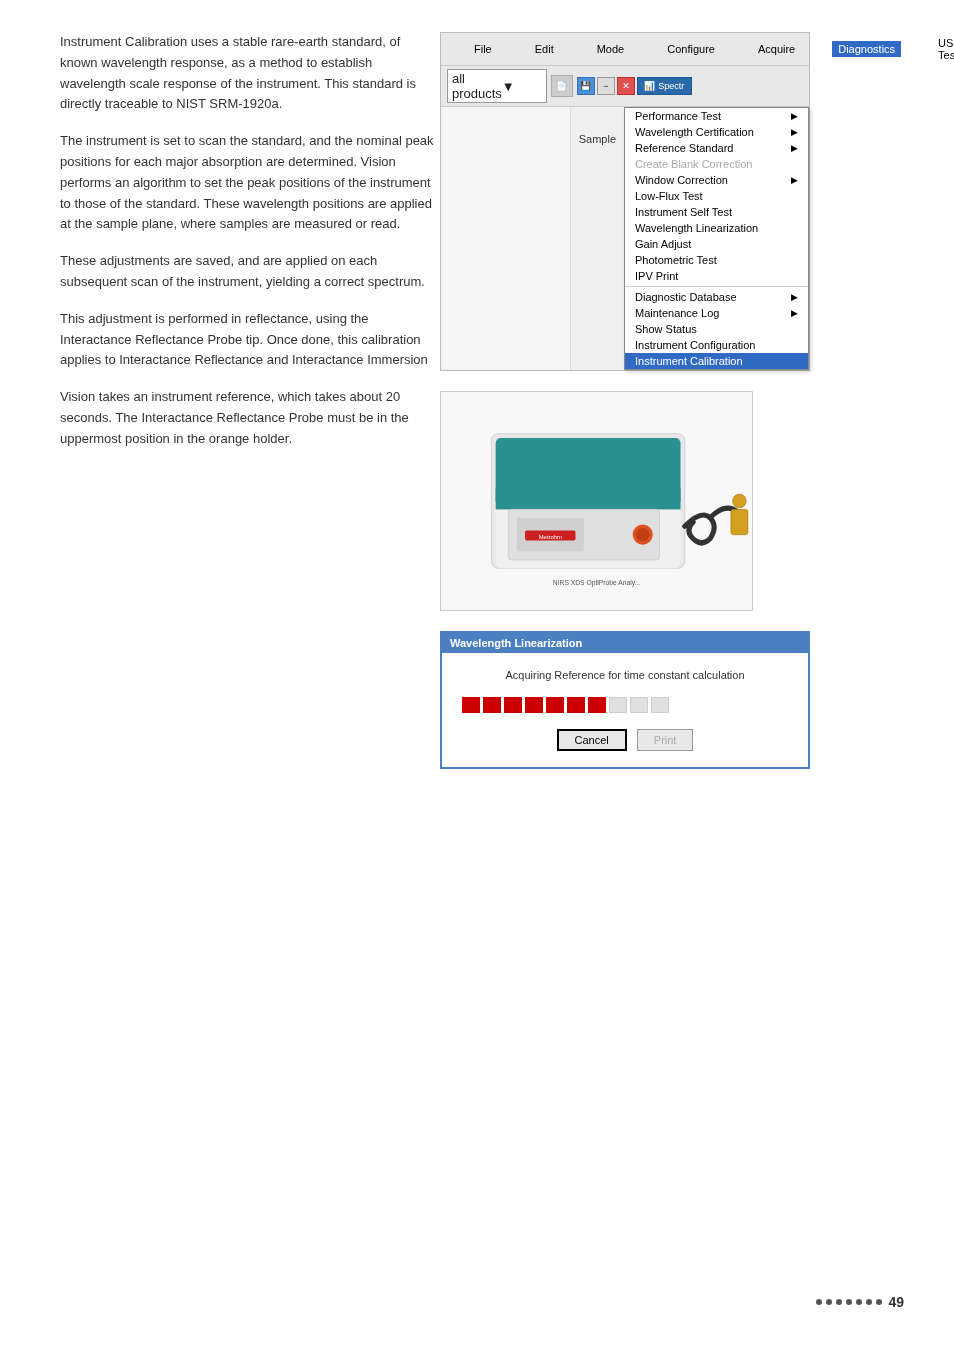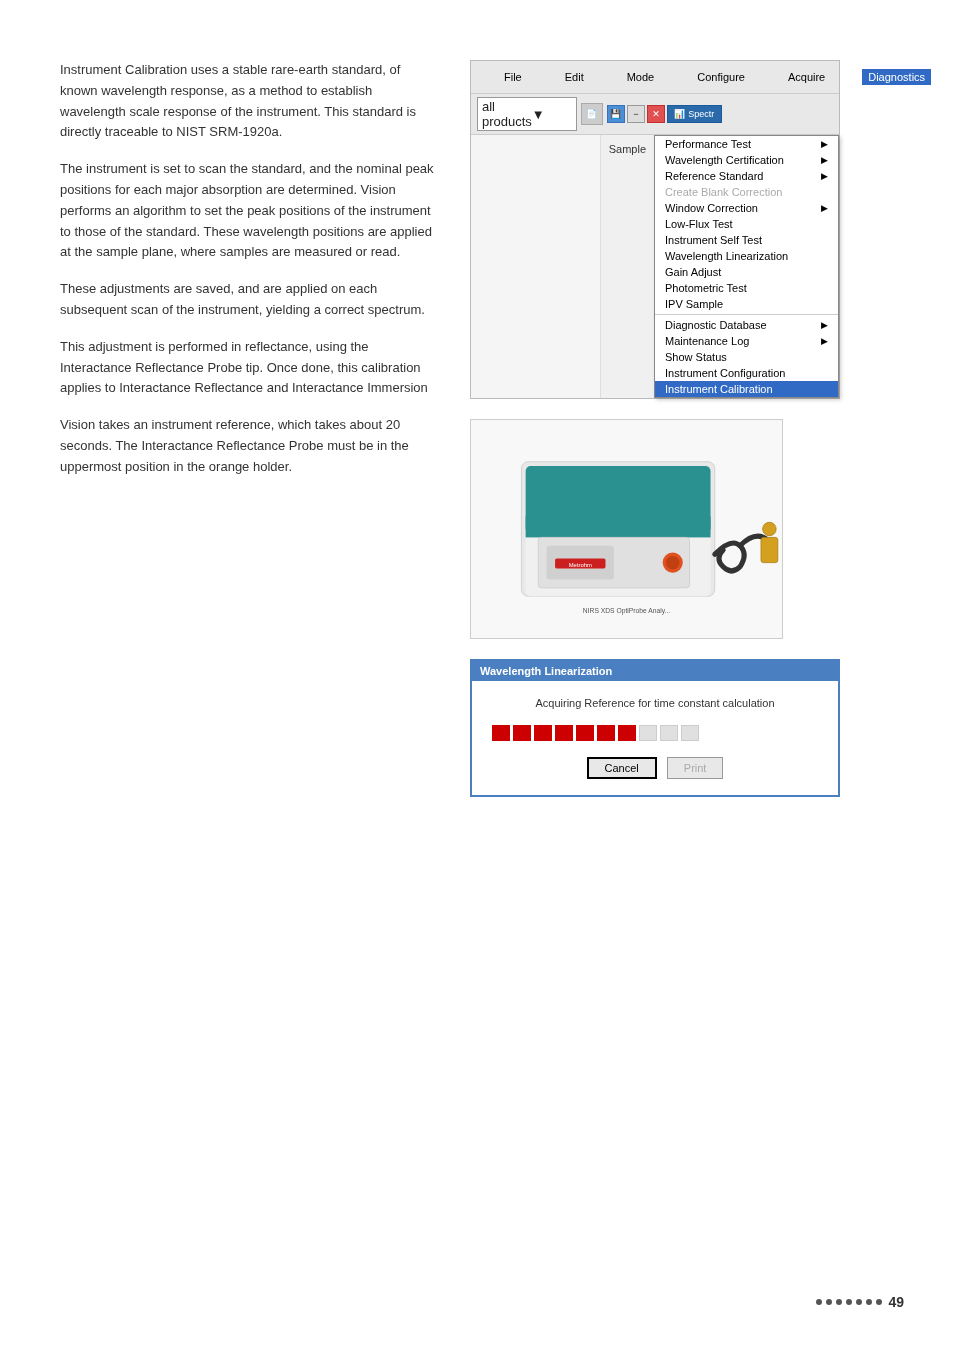--- a/index.html
+++ b/index.html
@@ -9,22 +9,21 @@
       font-size: 13px;
       color: #222;
       width: 954px;
       min-height: 1350px;
       position: relative;
     }
 
     .page-container {
       display: flex;
       flex-direction: row;
-      padding: 60px 40px 60px 60px;
-      gap: 30px;
+      padding: 32px 40px 60px 60px;
       width: 100%;
     }
 
     .left-column {
       flex: 1;
       max-width: 380px;
     }
 
     .right-column {
       flex: 1;
@@ -131,20 +130,21 @@
     }
 
     .menu-sample-area {
       padding: 4px 8px;
       font-size: 11px;
       color: #333;
       display: flex;
       align-items: flex-start;
       justify-content: flex-end;
       padding-top: 8px;
+      margin-top: 18px;
     }
 
     .dropdown-menu {
       background: #fff;
       border: 1px solid #888;
       width: 185px;
       padding: 0;
       box-shadow: 2px 2px 4px rgba(0,0,0,0.2);
     }
 
@@ -372,21 +372,21 @@
           <div class="dropdown-menu-item">
             <span>Wavelength Linearization</span>
           </div>
           <div class="dropdown-menu-item">
             <span>Gain Adjust</span>
           </div>
           <div class="dropdown-menu-item">
             <span>Photometric Test</span>
           </div>
           <div class="dropdown-menu-item">
-            <span>IPV Sample</span>
+            <span>IPV Print</span>
           </div>
           <div class="dropdown-menu-separator"></div>
           <div class="dropdown-menu-item">
             <span>Diagnostic Database</span>
             <span class="arrow-right">▶</span>
           </div>
           <div class="dropdown-menu-item">
             <span>Maintenance Log</span>
             <span class="arrow-right">▶</span>
           </div>

